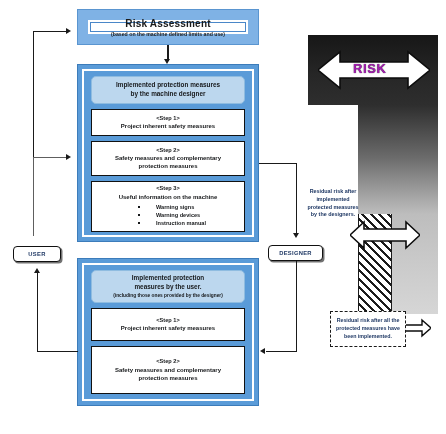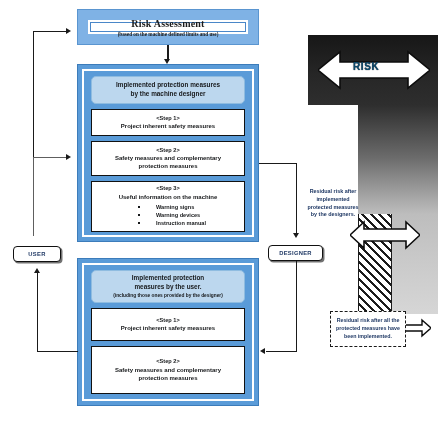--- a/index.html
+++ b/index.html
@@ -5,21 +5,20 @@
   html,body{margin:0;padding:0;background:#ffffff;}
   body{width:446px;height:434px;font-family:"Liberation Sans",sans-serif;color:#000;}
   #canvas{position:relative;width:446px;height:434px;overflow:hidden;background:#fff;}
 
   
   .outer-blue{
     position:absolute;box-sizing:border-box;
     background:#7fb2e5;
     border:1px solid #5a95d0;
     padding:9px;
-    font-family:Liberation Serif, serif;
   }
   .outer-blue > .inner-white{
     box-sizing:border-box;width:100%;height:100%;
     background:#ffffff;border:1px solid #7fb2e5;
     padding:2px;
   }
   .ra-body{
     box-sizing:border-box;width:100%;height:100%;
     background:#ffffff;border:1px solid #4a87c8;
     display:flex;flex-direction:column;align-items:center;justify-content:center;
@@ -116,21 +115,21 @@
     font-size:5.4px;font-weight:bold;color:#1f3864;line-height:1.45;
   }
   .dashbox{
     position:absolute;box-sizing:border-box;
     border:1.2px dashed #1a1a1a;
     display:flex;align-items:center;justify-content:center;
     text-align:center;padding:3px 4px;background:#fff;
   }
   .dashbox span{font-size:5.3px;font-weight:bold;color:#1f3864;line-height:1.5;}
   .risk-word{
-    position:absolute;font-size:10px;font-weight:bold;color:#0c4a6e;
+    position:absolute;font-size:13px;font-weight:bold;color:#a21caf;
     letter-spacing:.6px;text-shadow:0 0 1px #000;
   }
 </style>
 </head>
 <body>
 
 <div id="canvas">
 
   <div class="outer-blue" style="left:77px;top:9px;width:182px;height:36px;">
     <div class="inner-white">

